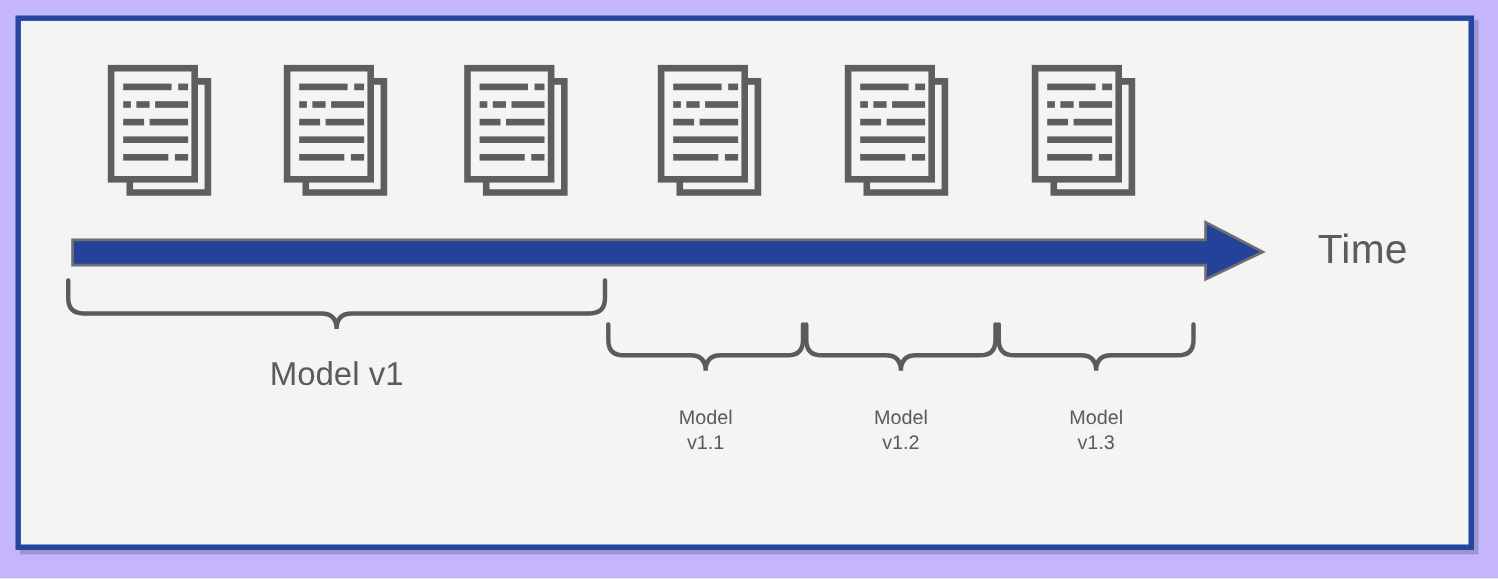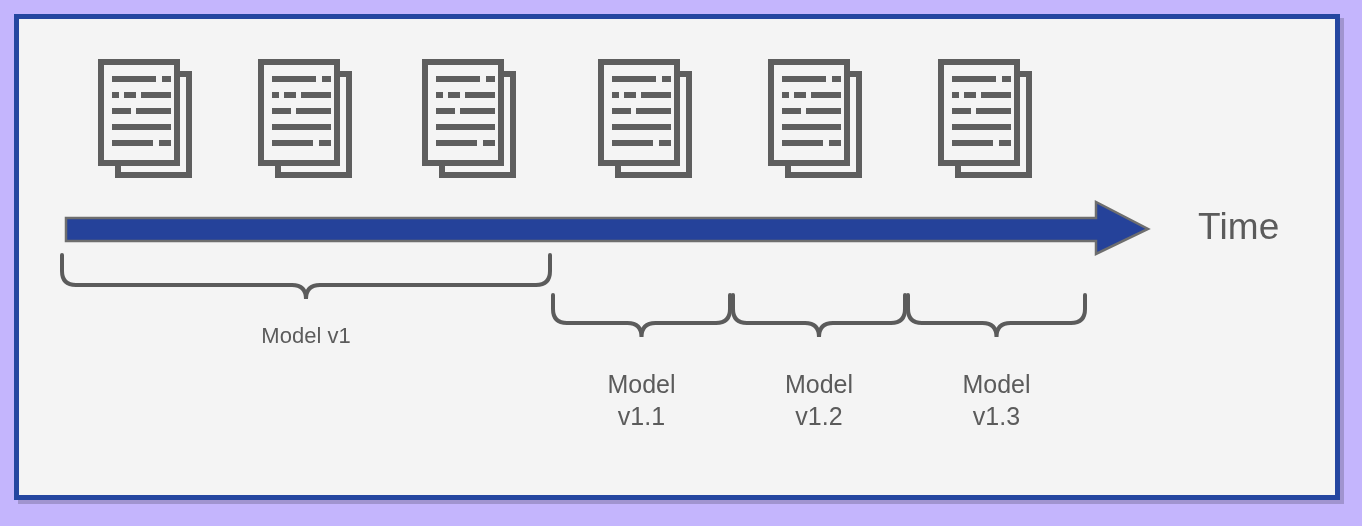--- a/index.html
+++ b/index.html
@@ -37,27 +37,27 @@
     position: absolute;
     left: 1198px;
     top: 206px;
     font-size: 37px;
     color: #5B5B5B;
     letter-spacing: 0.2px;
     white-space: nowrap;
   }
   .grp-label {
     position: absolute;
-    font-size: 25px;
+    font-size: 18px;
     color: #5B5B5B;
     text-align: center;
     line-height: 1.28;
     white-space: pre-line;
   }
-  .grp-label.major { font-size: 22px; }
+  .grp-label.major { font-size: 30px; }
 </style>
 </head>
 <body>
 
 <div id="root">
 
   <div id="frame"></div>
 
   <svg id="canvas" viewBox="0 0 1362 526">
 

